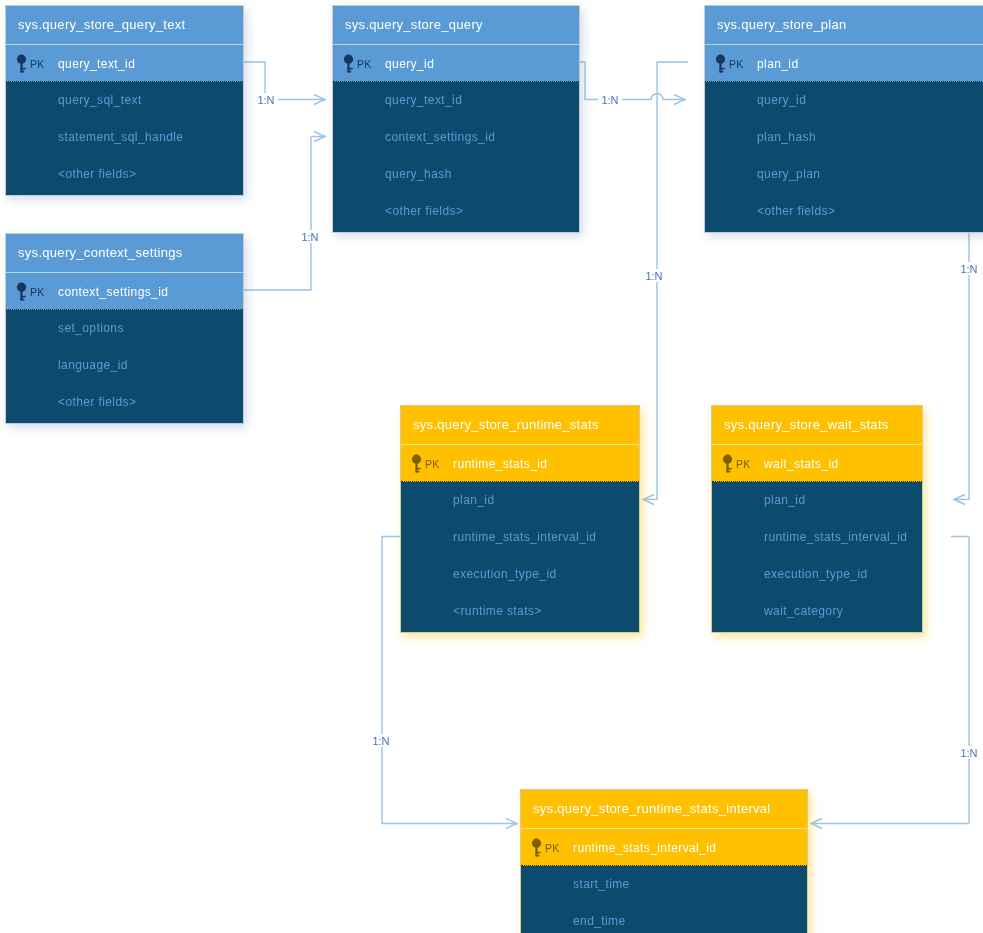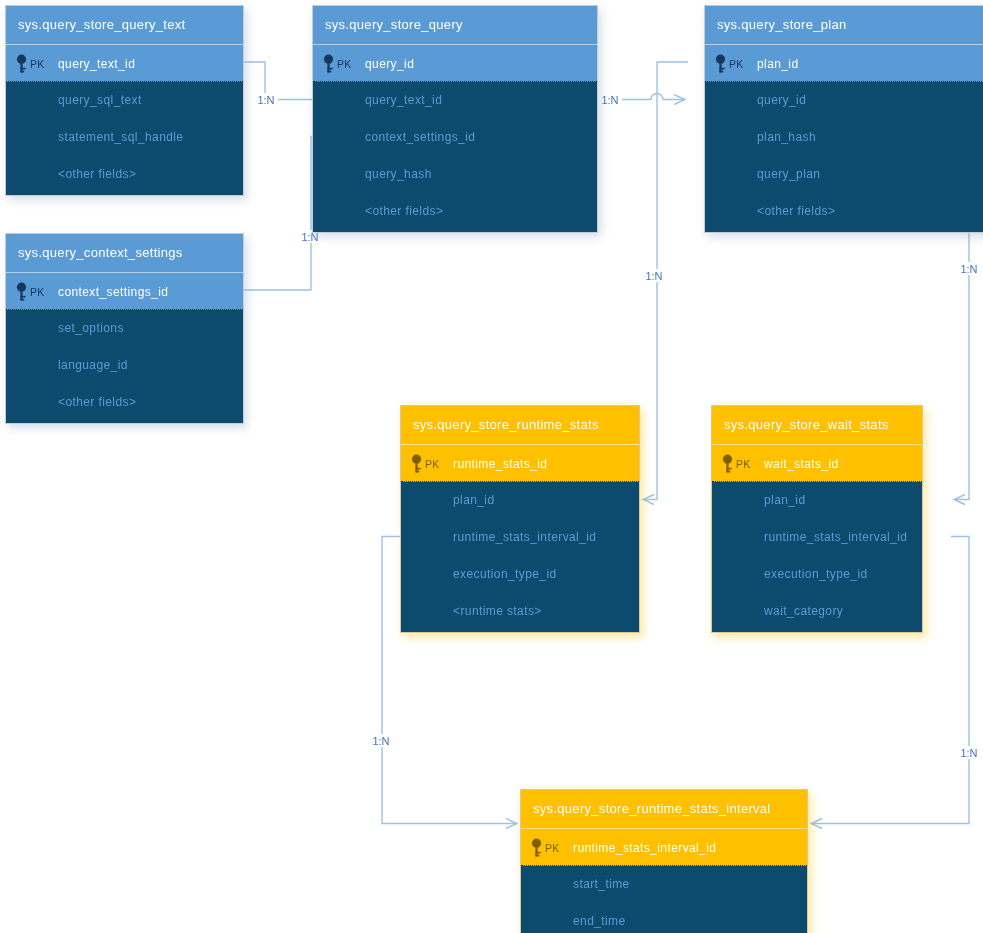--- a/index.html
+++ b/index.html
@@ -116,21 +116,21 @@
           </svg>
           <span class="pk-tag">PK</span>
           <span class="pk-field">query_text_id</span>
         </div>
         <div class="e-body">
           <div class="e-field"><span>query_sql_text</span></div>
           <div class="e-field"><span>statement_sql_handle</span></div>
           <div class="e-field"><span>&lt;other fields&gt;</span></div>
         </div>
       </div>
-      <div class="entity blue" style="left: 312px; top: 5px; width: 286px;">
+      <div class="entity blue" style="left: 332px; top: 5px; width: 248px;">
         <div class="e-header"><span>sys.query_store_query</span></div>
         <div class="e-pk">
           <svg class="key" viewBox="0 0 13 20">
             <circle cx="6.5" cy="5.2" r="4.6"></circle>
             <rect x="5.4" y="8.5" width="2.2" height="10" rx="1"></rect>
             <rect x="5.4" y="13.8" width="5.2" height="1.7"></rect>
             <rect x="5.4" y="16.8" width="3.8" height="1.7"></rect>
           </svg>
           <span class="pk-tag">PK</span>
           <span class="pk-field">query_id</span>

